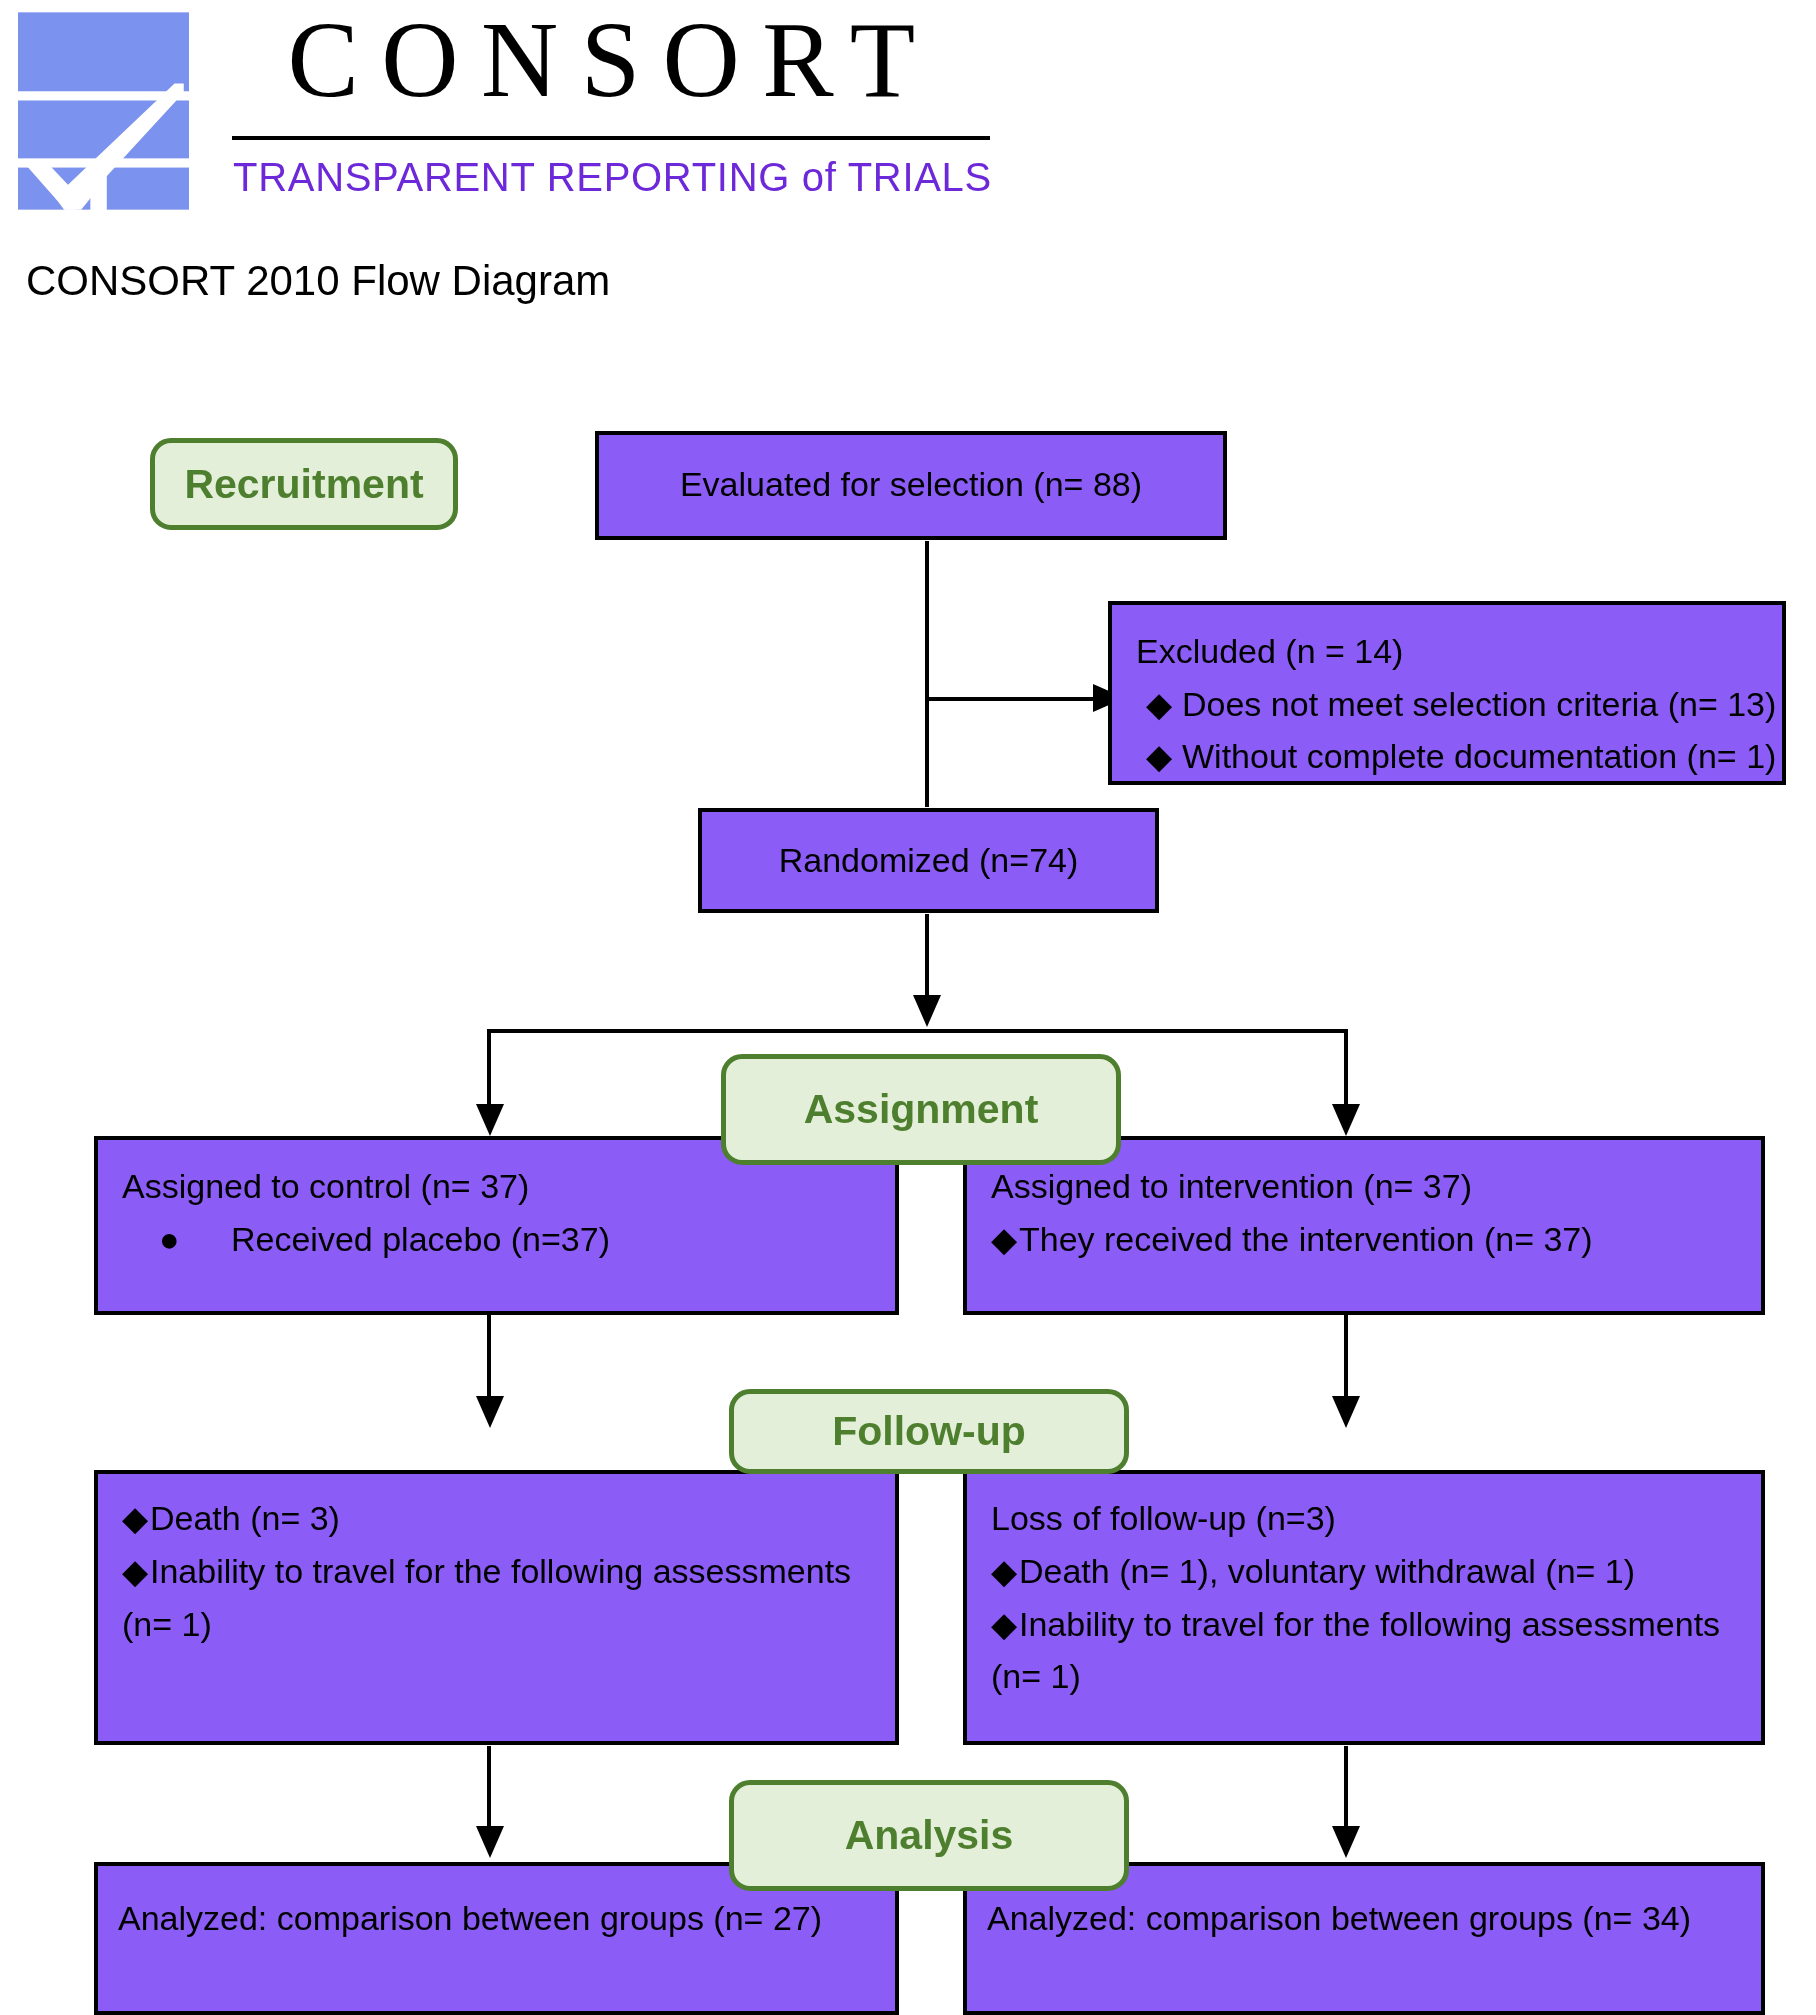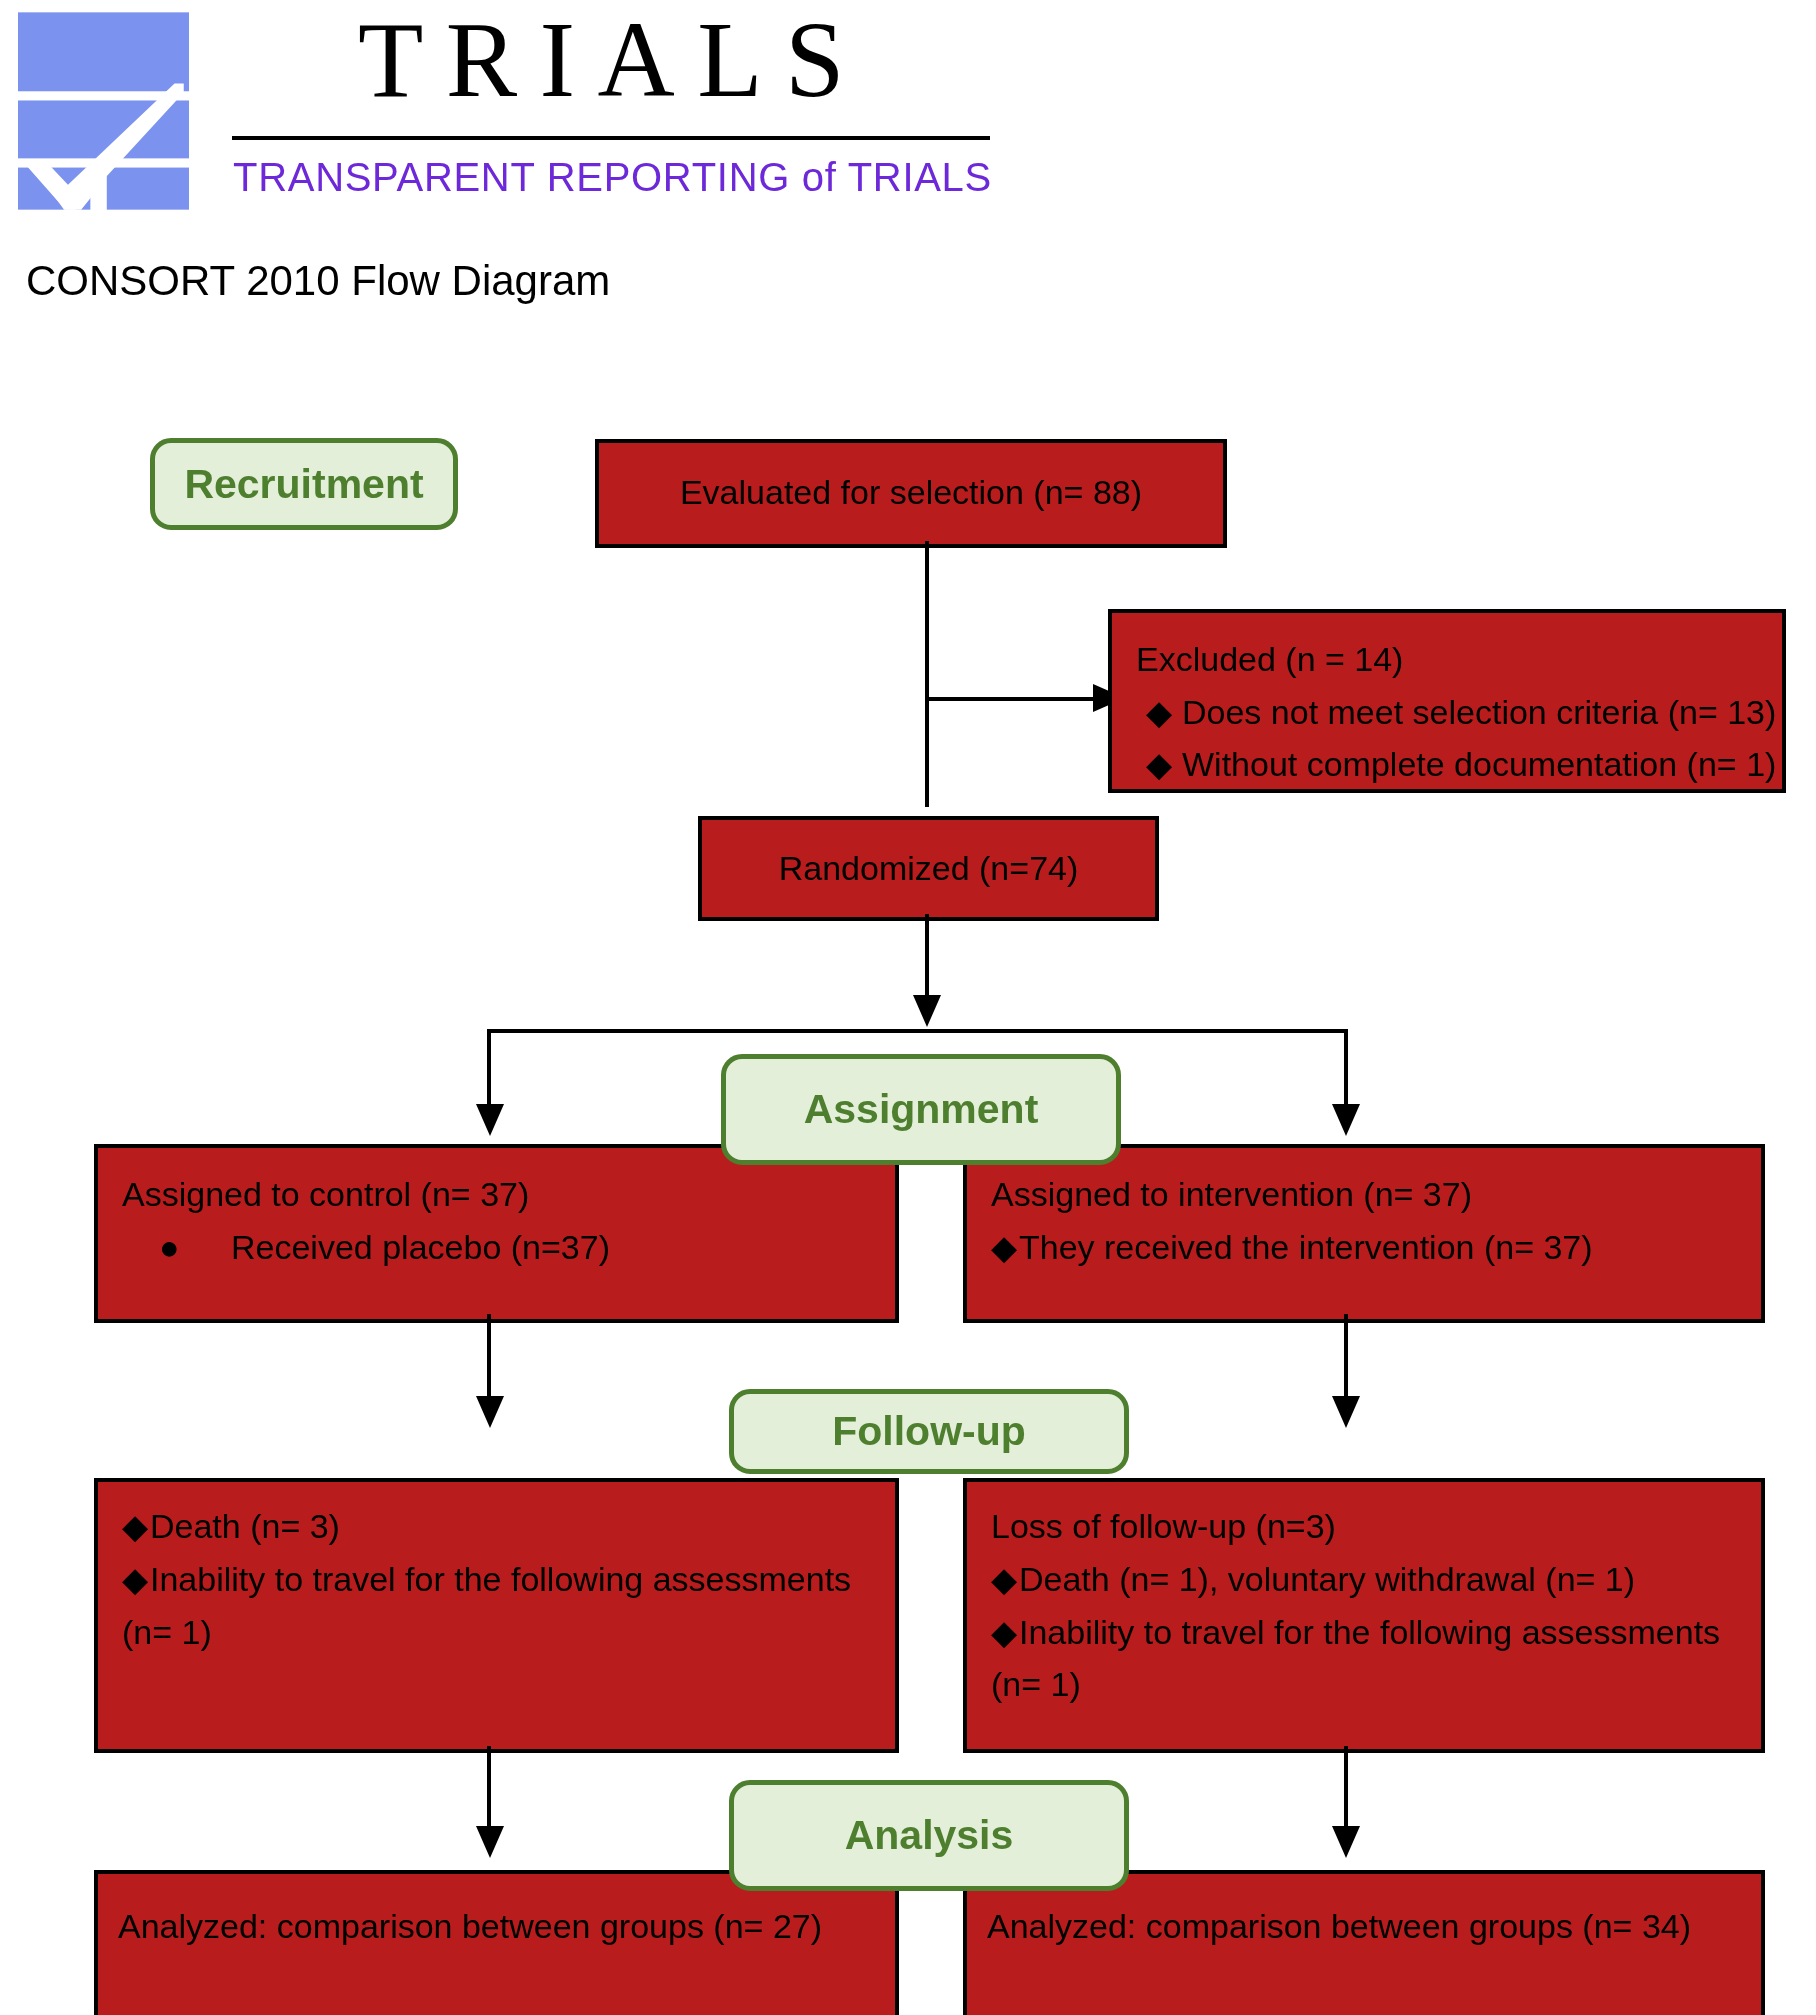--- a/index.html
+++ b/index.html
@@ -75,23 +75,22 @@
     font-size: 42px;
     font-weight: 400;
     color: #000000;
     white-space: nowrap;
   }
 
   
   .flow-box {
     position: absolute;
     box-sizing: border-box;
-    background: #b91c1c;
+    background: #8b5cf6;
     border: 4px solid #000000;
-    margin-top: 8px;
   }
   .flow-box .box-text {
     position: absolute;
     left: 0;
     right: 0;
     font-size: 34px;
     line-height: 1.18;
     color: #000000;
   }
   .box-text.centered {
@@ -162,21 +161,21 @@
       <rect x="0" y="0" width="260" height="120" fill="#7b92ee"></rect>
       <rect x="0" y="134" width="260" height="88" fill="#7b92ee"></rect>
       <rect x="0" y="236" width="110" height="64" fill="#7b92ee"></rect>
       <rect x="135" y="236" width="125" height="64" fill="#7b92ee"></rect>
       <path d="M 16 224 L 70 300 L 88 300 L 252 122 L 252 108 L 238 108 L 76 262 L 40 224 Z" fill="#ffffff"></path>
       <path d="M 12 232 L 72 300 L 96 300 L 130 258 L 112 238 L 80 276 L 40 232 Z" fill="#ffffff"></path>
     </svg>
   </div>
 
   <div id="logo-wordmark">
-    <div class="consort-word">TRIALS</div>
+    <div class="consort-word">CONSORT</div>
     <div class="consort-rule"></div>
     <div class="consort-tagline">TRANSPARENT REPORTING of TRIALS</div>
   </div>
 
   <div id="diagram-title">CONSORT 2010 Flow Diagram</div>
 
   <div class="stage-badge" style="left:150px; top:438px; width:308px; height:92px;">Recruitment</div>
 
   <div class="stage-badge" style="left:721px; top:1054px; width:400px; height:111px;">Assignment</div>
 

